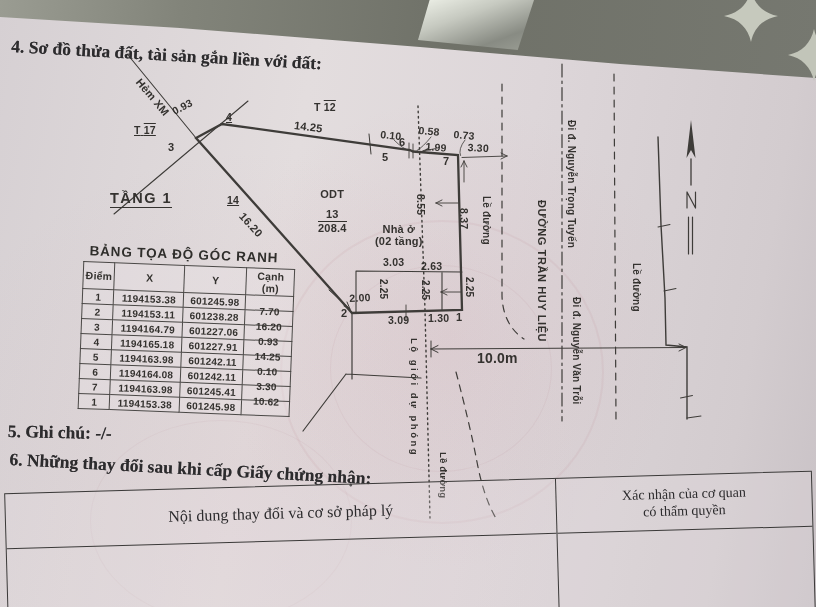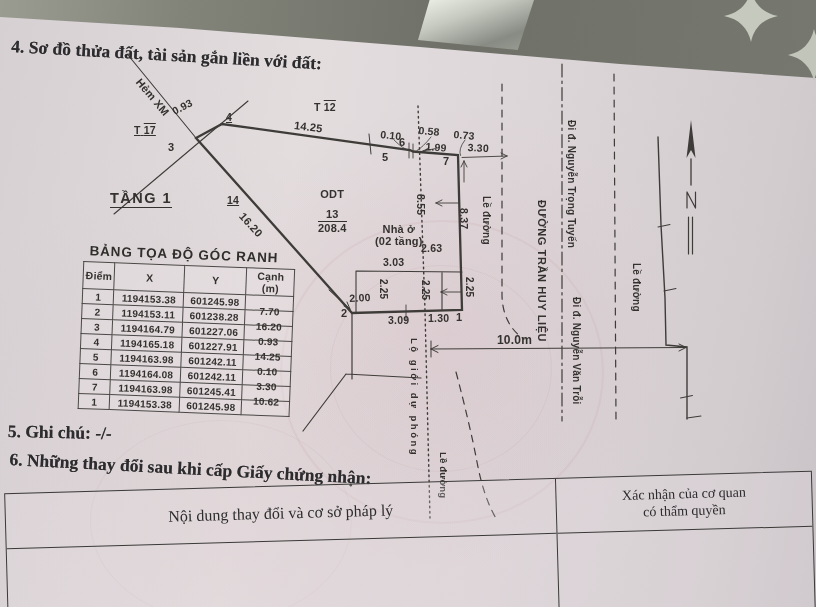--- a/index.html
+++ b/index.html
@@ -164,28 +164,28 @@
 <div class="lbl" style="left:295px;top:119px;transform:rotate(7deg);font-size:11px;">14.25</div>
 <div class="lbl" style="left:381px;top:128px;transform:rotate(6deg);">0.10</div>
 <div class="lbl" style="left:419px;top:124px;transform:rotate(5deg);">0.58</div>
 <div class="lbl" style="left:454px;top:128px;transform:rotate(5deg);">0.73</div>
 <div class="lbl" style="left:426px;top:140px;transform:rotate(5deg);">1.99</div>
 <div class="lbl" style="left:468px;top:141px;transform:rotate(3deg);">3.30</div>
 <div class="lbl" style="left:246px;top:210px;transform:rotate(48deg);font-size:11px;">16.20</div>
 <div class="lbl vtext" style="left:415px;top:194px;height:40px;">8.55</div>
 <div class="lbl vtext" style="left:458px;top:208px;height:40px;">8.37</div>
 <div class="lbl" style="left:383px;top:256px;text-align:right;">3.03</div>
-<div class="lbl" style="left:421px;top:242px;">2.63</div>
+<div class="lbl" style="left:421px;top:260px;">2.63</div>
 <div class="lbl vtext" style="left:378px;top:279px;height:34px;font-size:10px;">2.25</div>
 <div class="lbl vtext" style="left:420px;top:280px;height:34px;font-size:10px;">2.25</div>
 <div class="lbl vtext" style="left:464px;top:277px;height:34px;font-size:10px;">2.25</div>
 <div class="lbl" style="left:349px;top:292px;transform:rotate(-3deg);">2.00</div>
 <div class="lbl" style="left:388px;top:314px;">3.09</div>
 <div class="lbl" style="left:428px;top:312px;">1.30</div>
-<div class="lbl" style="left:477px;top:333px;font-size:12px;margin-left:20px;">10.0m</div>
+<div class="lbl" style="left:477px;top:350px;font-size:14px;">10.0m</div>
 
 <div class="lbl tang1" style="left:110px;top:190px;">TẦNG 1</div>
 
 <div class="lbl odt-wrap" style="left:318px;top:188px;">
   <span>ODT</span>
   <span class="frac">
     <span>13</span>
     <span class="den">208.4</span>
   </span>
 </div>

